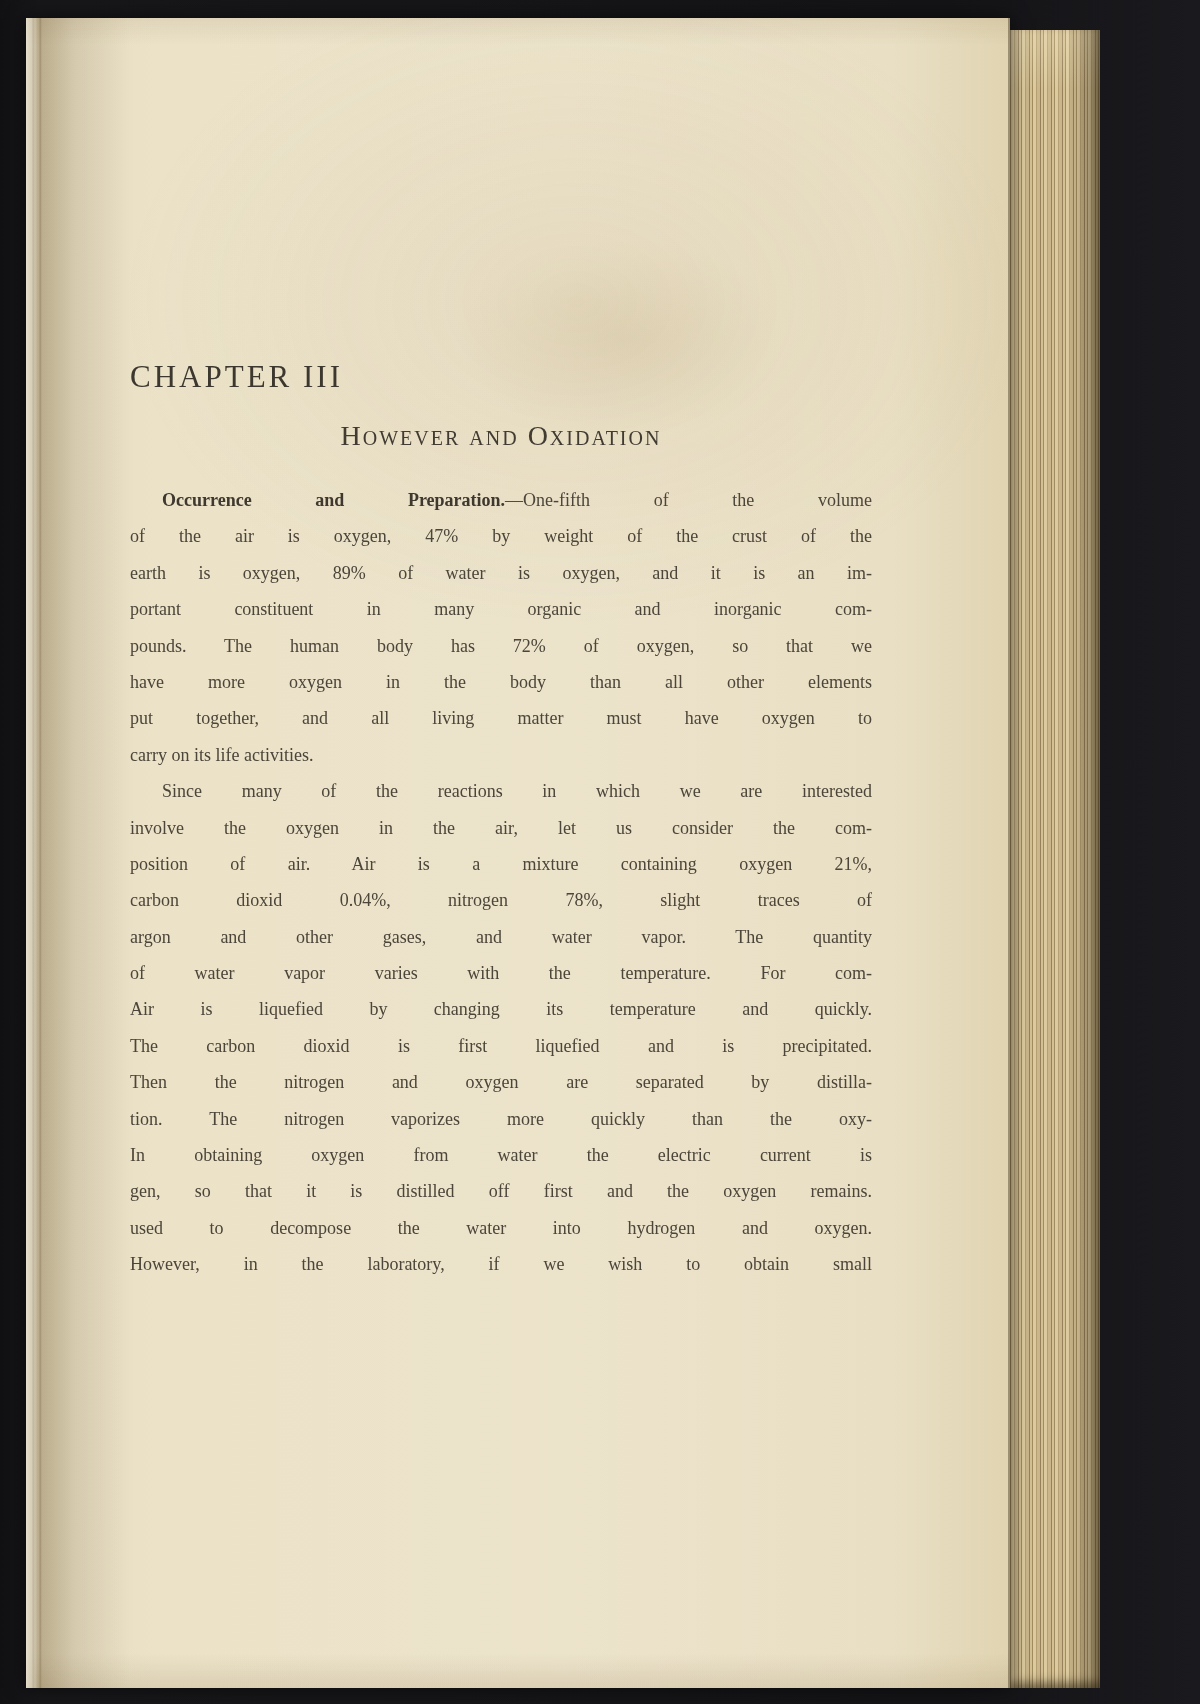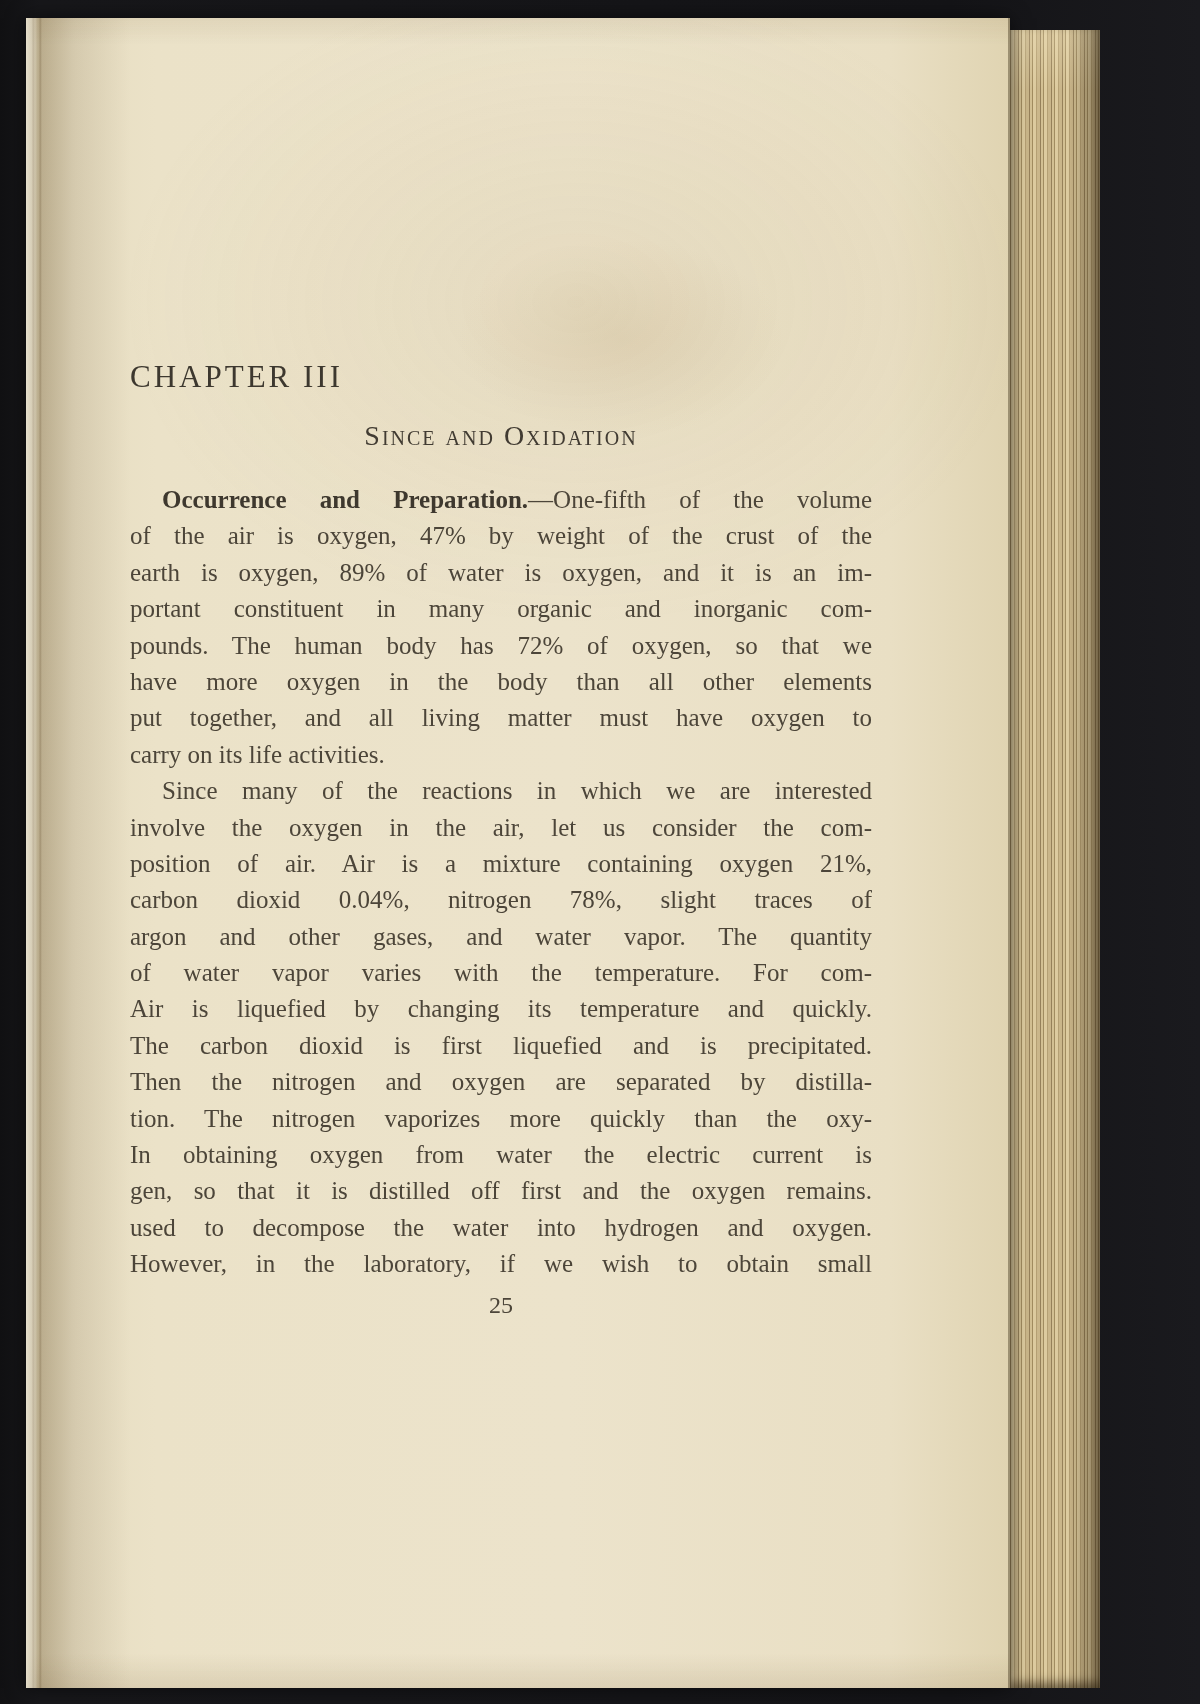--- a/index.html
+++ b/index.html
@@ -105,21 +105,21 @@
     font-weight: normal;
     line-height: 32px;
     text-align: center;
     letter-spacing: 2px;
     font-variant: small-caps;
     color: #413b32;
   }
 
   .paragraphs {
     margin-top: 30px;
-    font-size: 25px;
+    font-size: 18px;
     color: #4c4539;
   }
 
   .para { margin: 0; }
 
   .line {
     line-height: 36.4px;
     height: 36.4px;
     white-space: nowrap;
     text-align: justify;
@@ -143,21 +143,21 @@
 
 <div class="cover">
   <div class="page-edges"></div>
 
   <div class="page">
     <div class="stain"></div>
 
     <div class="text-block">
       <h1 class="chapter">CHAPTER III</h1>
 
-      <h2 class="section">Since and Oxidation</h2>
+      <h2 class="section">However and Oxidation</h2>
 
       <div class="paragraphs">
           <div class="para">
             <div class="line first"><strong>Occurrence and Preparation.</strong>—One-fifth of the volume</div>
             <div class="line">of the air is oxygen, 47% by weight of the crust of the</div>
             <div class="line">earth is oxygen, 89% of water is oxygen, and it is an im-</div>
             <div class="line">portant constituent in many organic and inorganic com-</div>
             <div class="line">pounds.  The human body has 72% of oxygen, so that we</div>
             <div class="line">have more oxygen in the body than all other elements</div>
             <div class="line">put together, and all living matter must have oxygen to</div>
@@ -174,16 +174,15 @@
             <div class="line">The carbon dioxid is first liquefied and is precipitated.</div>
             <div class="line">Then the nitrogen and oxygen are separated by distilla-</div>
             <div class="line">tion.  The nitrogen vaporizes more quickly than the oxy-</div>
             <div class="line">In obtaining oxygen from water the electric current is</div>
             <div class="line">gen, so that it is distilled off first and the oxygen remains.</div>
             <div class="line">used to decompose the water into hydrogen and oxygen.</div>
             <div class="line">However, in the laboratory, if we wish to obtain small</div>
           </div>
         </div>
 
-      <div class="pagenum">25</div>
     </div>
   </div>
 </div>
 
 </body></html>

